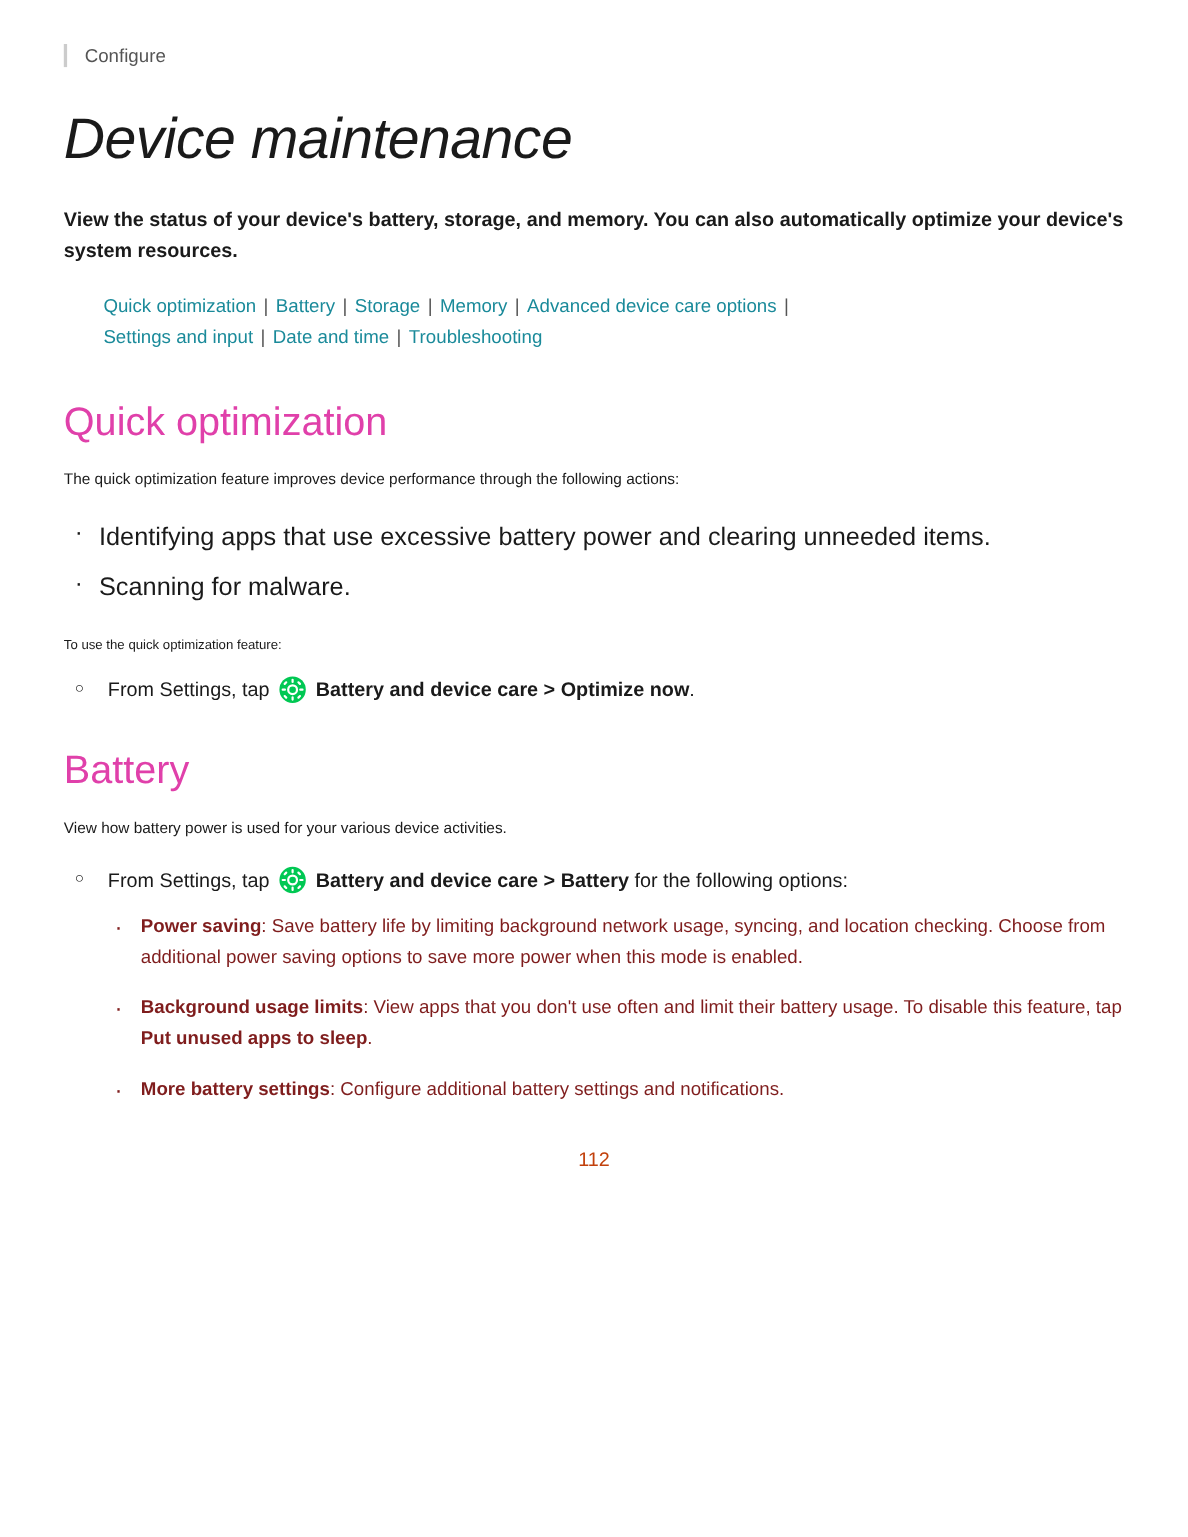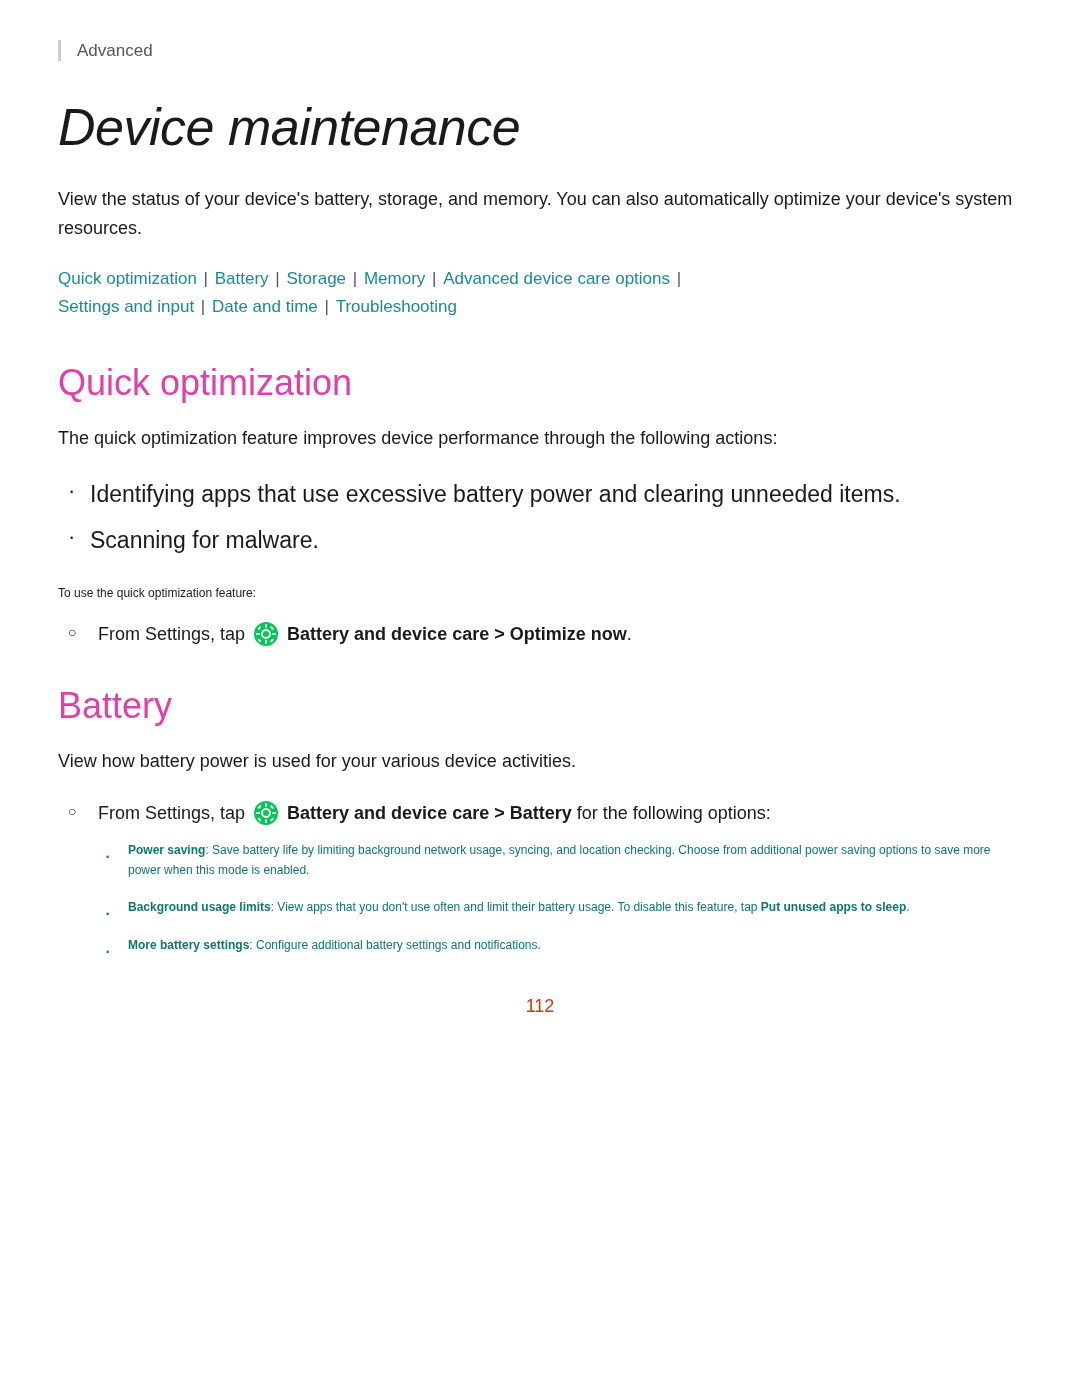--- a/index.html
+++ b/index.html
@@ -47,27 +47,29 @@
       letter-spacing: -0.5px;
       font-style: italic;
     }
 
     .page-description {
       font-family: 'Arial', sans-serif;
       font-size: 18px;
       color: #1a1a1a;
       line-height: 1.6;
       margin-bottom: 22px;
+      font-weight: bold;
     }
 
     .nav-links {
       font-family: 'Arial', sans-serif;
       font-size: 17px;
       line-height: 1.7;
       margin-bottom: 40px;
+      margin-left: 36px;
     }
 
     .nav-link {
       color: #1a8a9a;
       text-decoration: none;
     }
 
     .nav-separator {
       color: #555555;
       margin: 0 2px;
@@ -76,21 +78,21 @@
     .section-title {
       font-family: 'Arial', sans-serif;
       font-size: 36px;
       font-weight: 400;
       color: #e040aa;
       margin-bottom: 20px;
     }
 
     .section-description {
       font-family: 'Arial', sans-serif;
-      font-size: 18px;
+      font-size: 14px;
       color: #1a1a1a;
       line-height: 1.65;
       margin-bottom: 22px;
     }
 
     .bullet-list {
       list-style: none;
       margin: 0 0 24px 0;
       padding: 0;
     }
@@ -169,22 +171,22 @@
     }
 
     .sub-bullet-list {
       list-style: none;
       margin: 12px 0 0 0;
       padding: 0;
     }
 
     .sub-bullet-list > li {
       font-family: 'Arial', sans-serif;
-      font-size: 12px;
-      color: #0f766e;
+      font-size: 17px;
+      color: #7f1d1d;
       line-height: 1.65;
       padding-left: 30px;
       position: relative;
       margin-bottom: 18px;
     }
 
     .sub-bullet-list > li::before {
       content: "·";
       position: absolute;
       left: 6px;
@@ -203,21 +205,21 @@
     .circle-bullet-list-battery > li {
       margin-bottom: 6px;
     }
   </style>
 </head>
 <body>
 
 <div class="page-container">
 
   <div class="breadcrumb-bar">
-    <span class="breadcrumb-text">Advanced</span>
+    <span class="breadcrumb-text">Configure</span>
   </div>
 
   <h1 class="page-title">Device maintenance</h1>
 
   <p class="page-description">View the status of your device's battery, storage, and memory. You can also automatically optimize your device's system resources.</p>
 
   <div class="nav-links">
     <a class="nav-link" href="#quick-optimization">Quick optimization</a><span class="nav-separator"> | </span><a class="nav-link" href="#battery">Battery</a><span class="nav-separator"> | </span><a class="nav-link" href="#storage">Storage</a><span class="nav-separator"> | </span><a class="nav-link" href="#memory">Memory</a><span class="nav-separator"> | </span><a class="nav-link" href="#advanced">Advanced device care options</a><span class="nav-separator"> |</span><br>
     <a class="nav-link" href="#language">Settings and input</a><span class="nav-separator"> | </span><a class="nav-link" href="#date">Date and time</a><span class="nav-separator"> | </span><a class="nav-link" href="#troubleshooting">Troubleshooting</a>
   </div>

